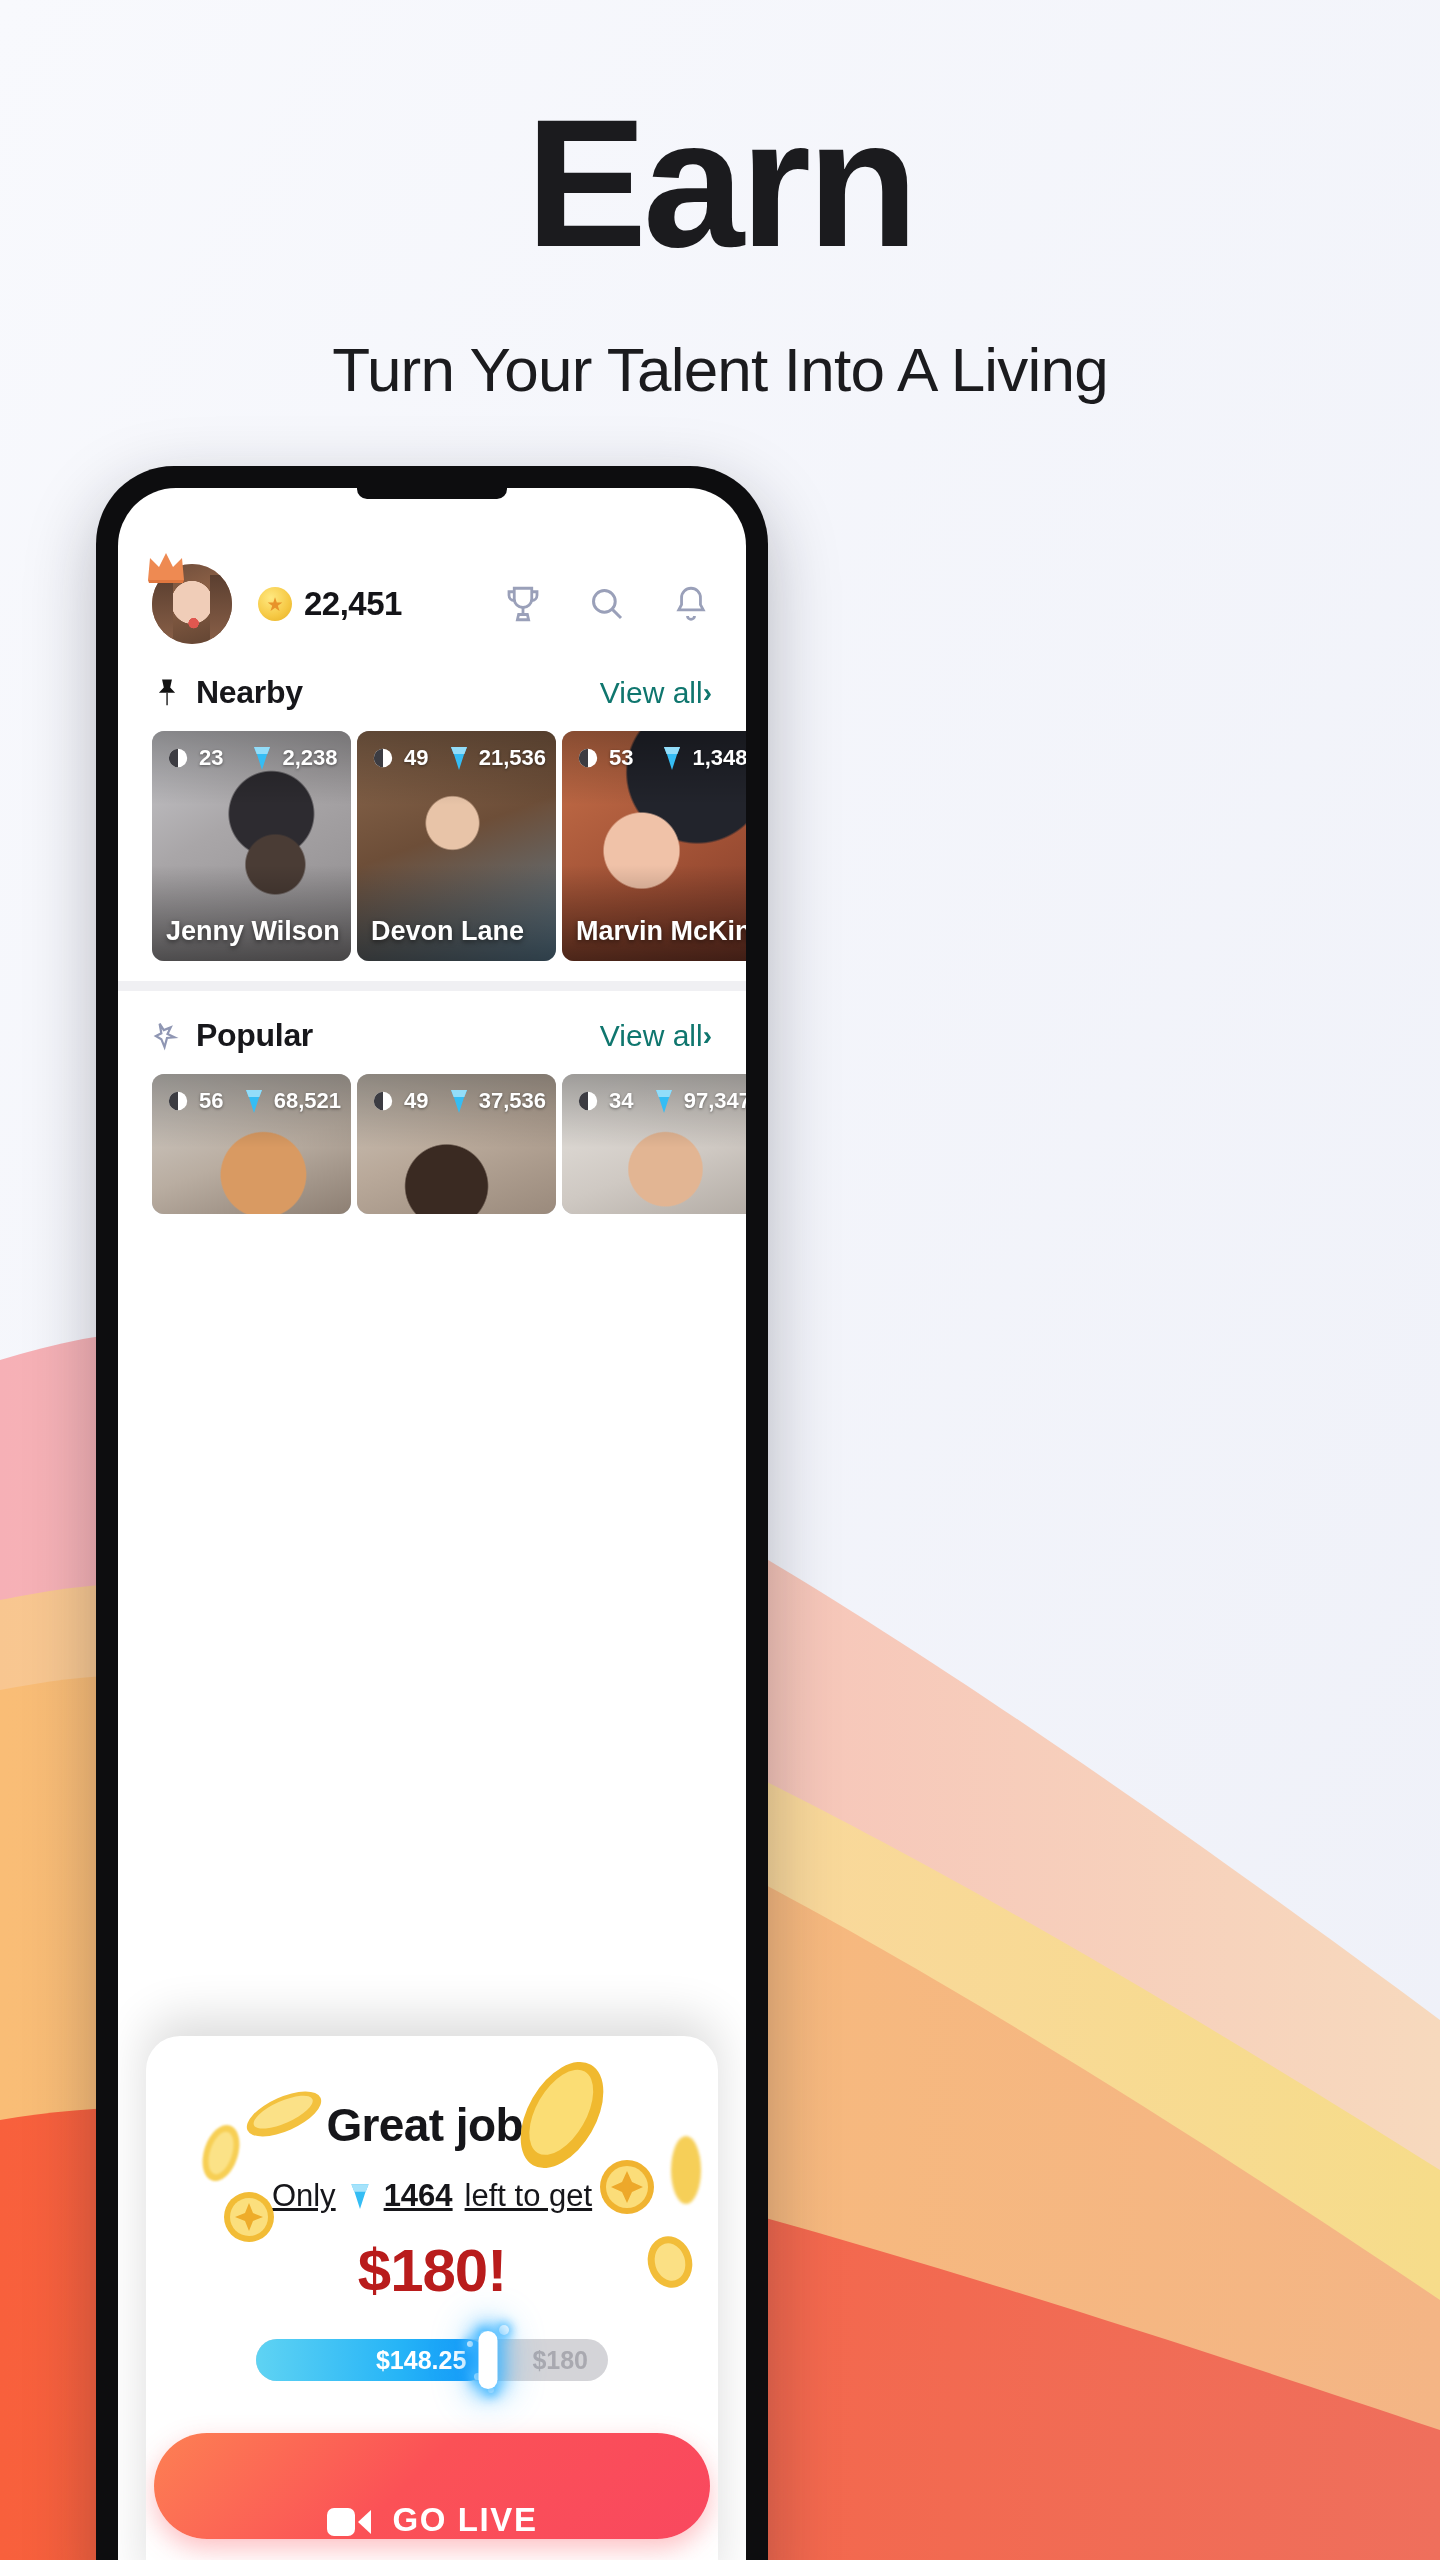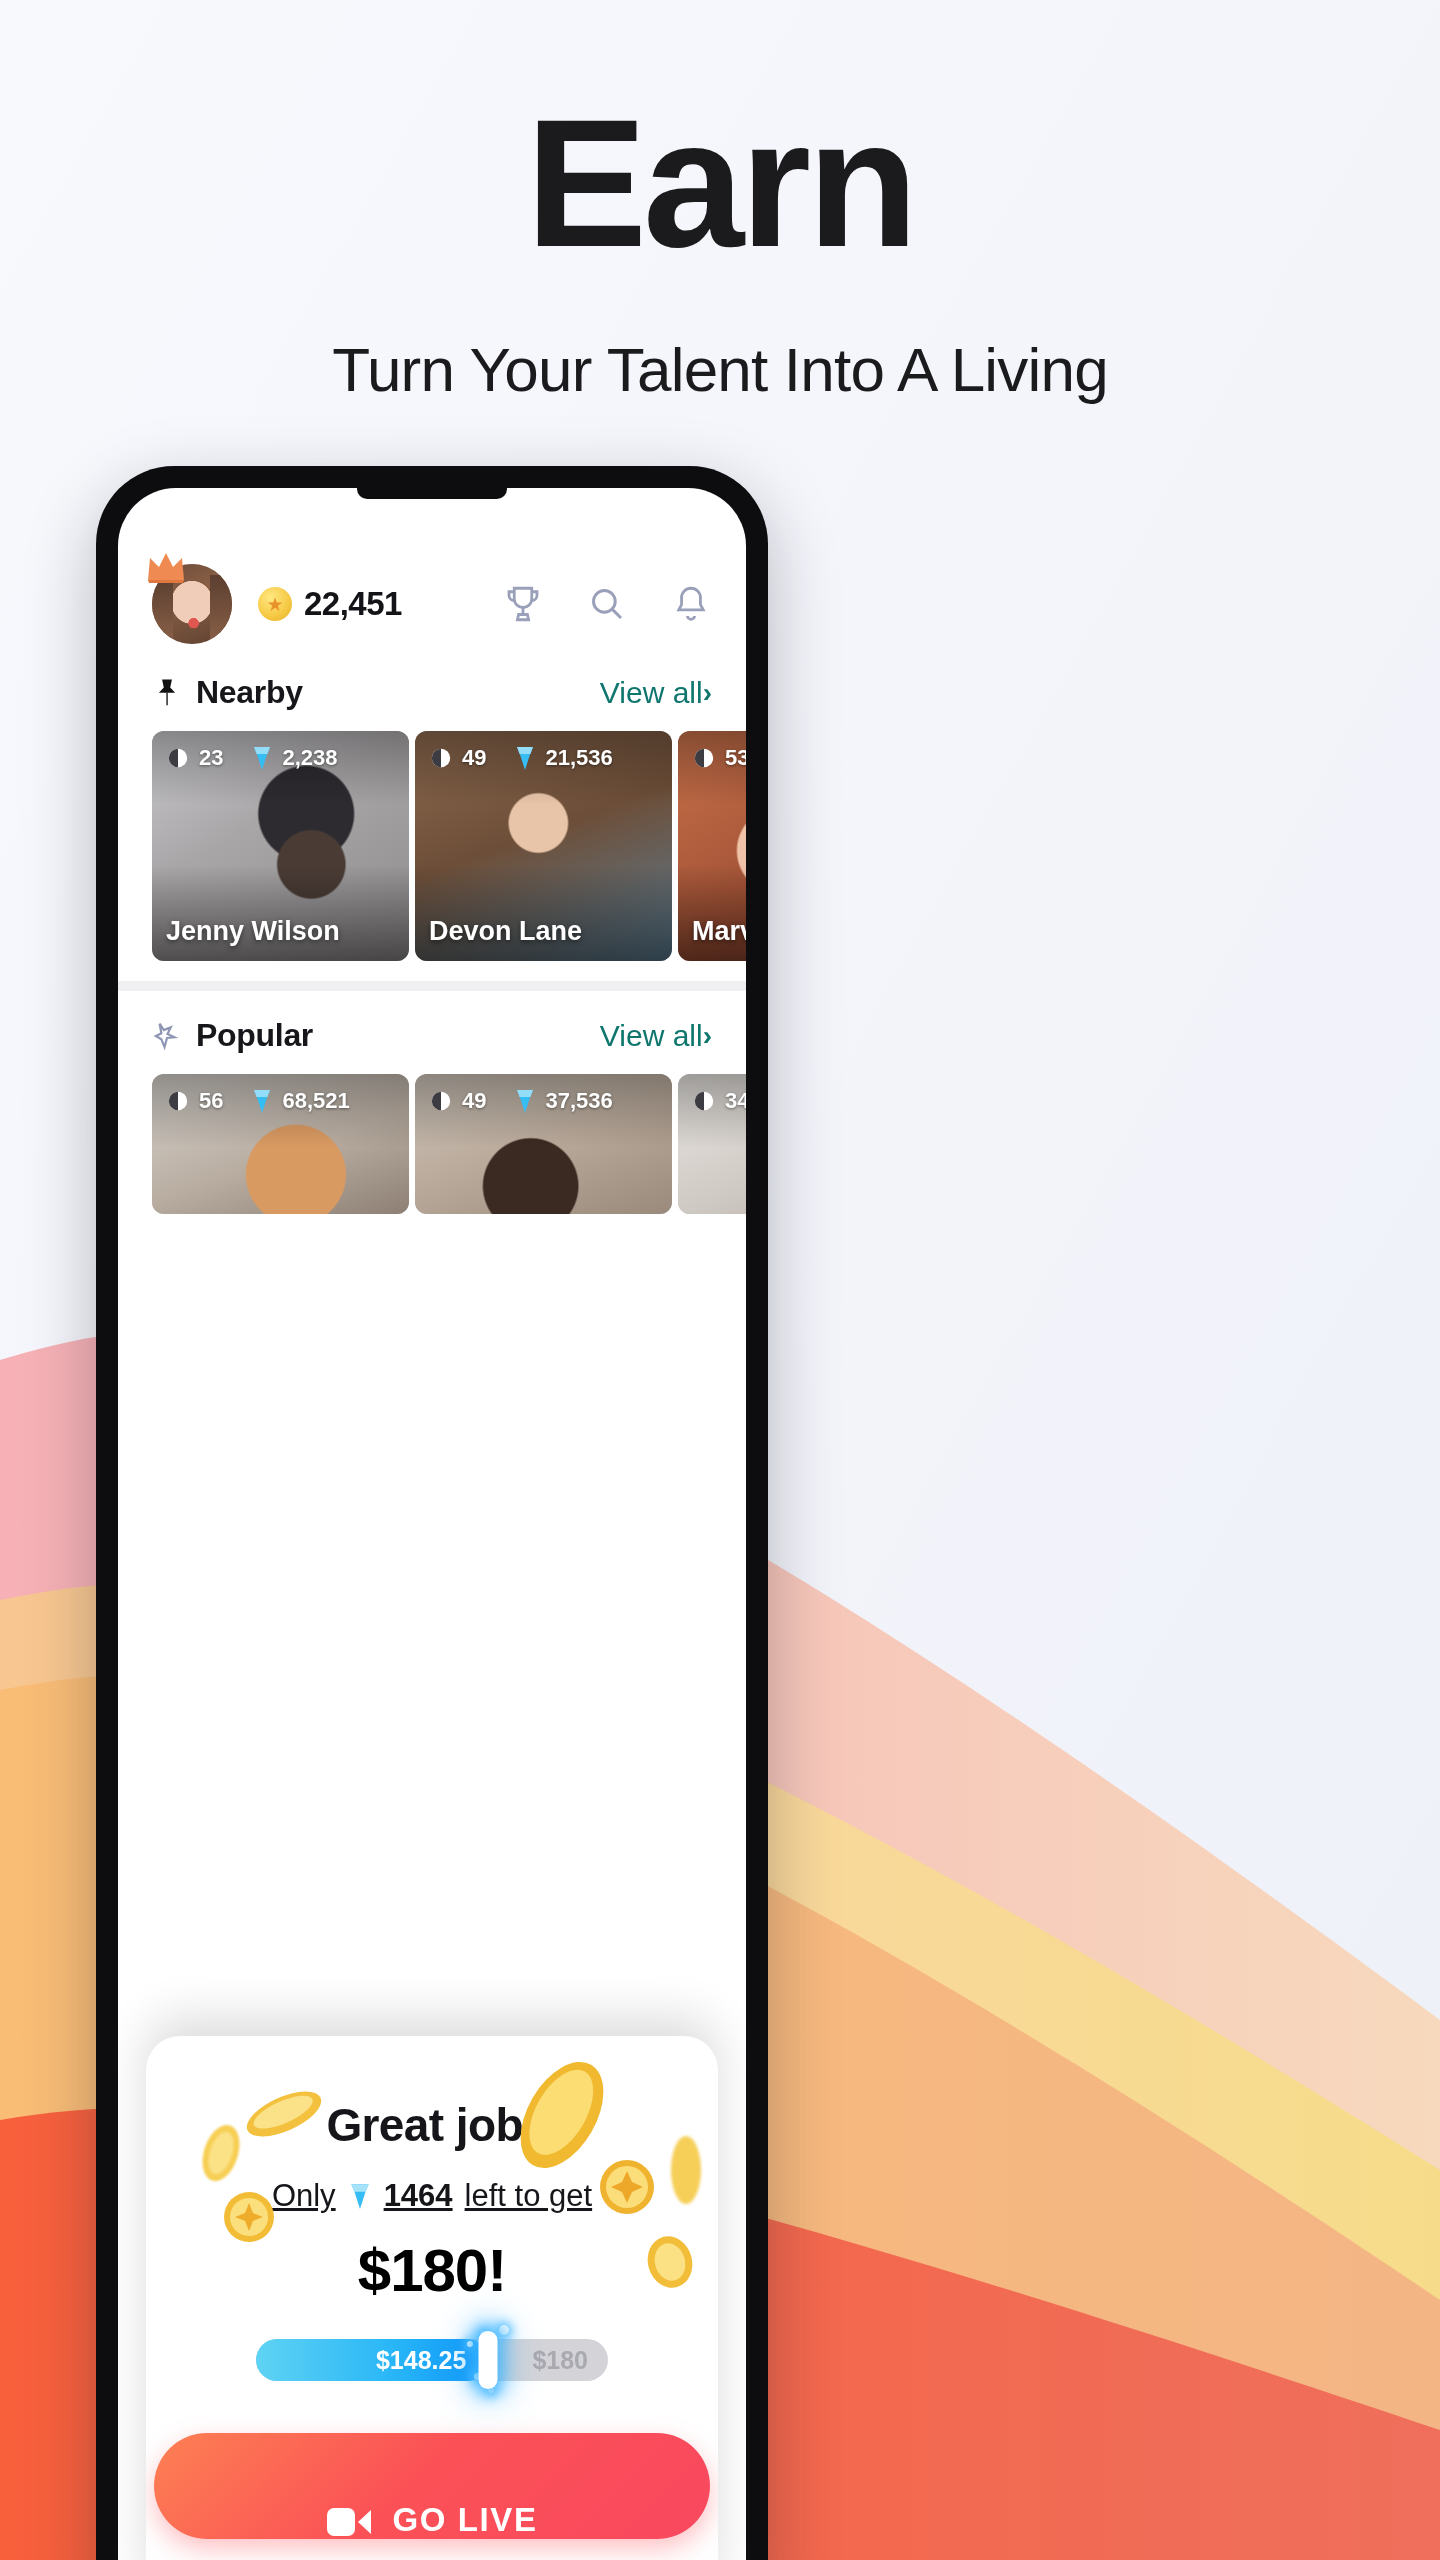--- a/index.html
+++ b/index.html
@@ -122,21 +122,21 @@
   .viewall {
     margin-left:auto; display:flex; align-items:center; 
     color:#0f766e; font-size:30px; font-weight:500;
   }
   .viewall .chev { font-size:28px; line-height:1; font-weight:600; }
 
   
   .rail { display:flex; gap:6px; padding: 0 0 0 34px; }
   .card {
     position:relative; flex:0 0 auto;
-    width: 257px; height: 230px;
+    width: 199px; height: 230px;
     border-radius: 12px; overflow:hidden;
     background:#b9b9bd;
   }
   .card.short { height: 140px; }
   .card .img { position:absolute; inset:0; }
   .card .scrim-top {
     position:absolute; left:0; right:0; top:0; height:74px;
     background:linear-gradient(180deg, rgba(0,0,0,.32), rgba(0,0,0,0));
   }
   .card .scrim-bot {
@@ -168,21 +168,21 @@
     box-shadow: 0 -18px 48px rgba(0,0,0,.14);
     z-index:30;
     overflow:hidden;
   }
   .great { text-align:center; font-size:46px; font-weight:700; color:#16161a; padding-top:62px; letter-spacing:-.6px; }
   .onlyline {
     text-align:center; font-size:31px; color:#16161a; font-weight:500;
     padding-top:26px; display:flex; align-items:center; justify-content:center; gap:12px;text-decoration:underline;
   }
   .onlyline b { font-weight:700; }
-  .bigamount { text-align:center; font-size:60px; font-weight:700; color:#000000; padding-top:22px; letter-spacing:-1px; }
+  .bigamount { text-align:center; font-size:60px; font-weight:700; color:#b91c1c; padding-top:22px; letter-spacing:-1px; }
 
   .progress-wrap { display:flex; justify-content:center; padding-top:34px; }
   .progress {
     position:relative; width:352px; height:42px;
     background:#d4d4d8; border-radius:21px;
   }
   .progress .fill {
     position:absolute; left:0; top:0; bottom:0;
     width:66%;
     border-radius:21px;

